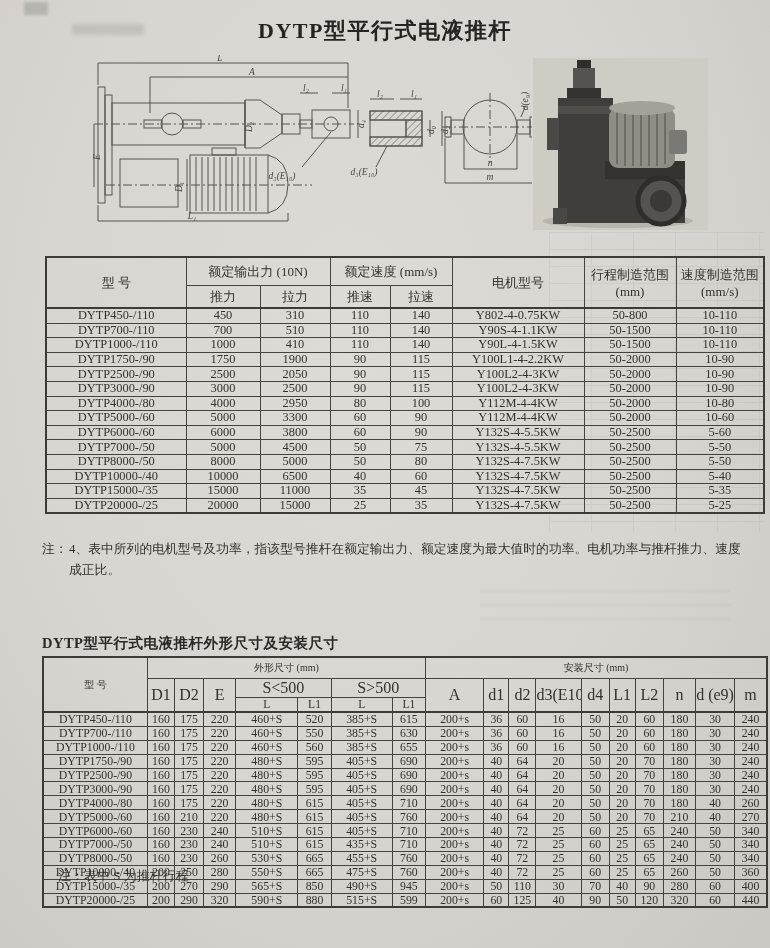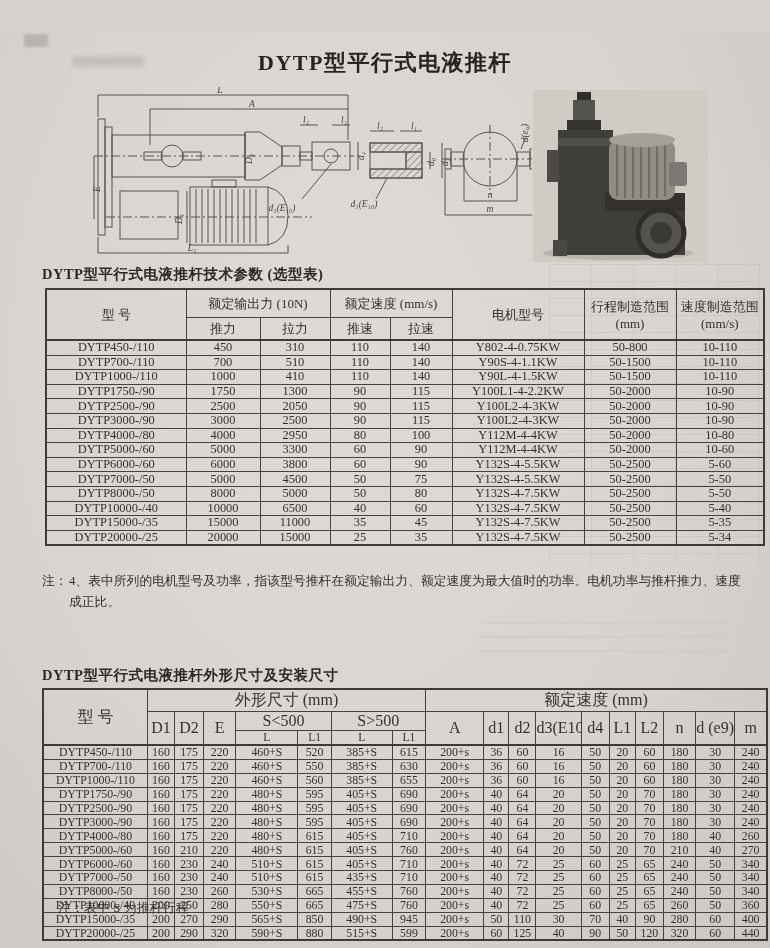--- a/index.html
+++ b/index.html
@@ -5,21 +5,20 @@
   html,body{margin:0;padding:0;}
   body{
     width:770px;height:948px;position:relative;overflow:hidden;
     font-family:"Liberation Serif","DejaVu Serif",serif;
     color:#2e2c28;
     background:#d6d3ce;
   }
   .page{
     position:absolute;inset:0;
     background:radial-gradient(ellipse at 45% 35%, #dedbd6 0%, #d8d5d0 55%, #cbc8c3 100%);
-    margin-top:32px;
   }
   
   .ghost-bleed{
     position:absolute;right:6px;top:232px;width:215px;height:300px;
     opacity:0.06;pointer-events:none;
     background:
       repeating-linear-gradient(180deg,#444 0 1px,transparent 1px 17px),
       repeating-linear-gradient(90deg,#444 0 1px,transparent 1px 42px);
   }
   .ghost-mark-a{position:absolute;left:72px;top:24px;width:72px;height:11px;background:#8d8b86;opacity:.28;filter:blur(2px);}
@@ -47,21 +46,21 @@
     font-weight:normal;white-space:pre-line;overflow:hidden;padding:0;
     color:#33312c;
   }
   #t1{left:45px;top:256px;width:718px;}
   #t1 thead tr:nth-child(1) th{height:27px;font-size:13px;}
   #t1 thead tr:nth-child(2) th{height:21px;font-size:13px;}
   #t1 thead{border-bottom:2px solid #3d3b36;}
   #t1 tbody td{height:13.6px;line-height:13px;font-size:12.4px;}
 
   #t2{left:42px;top:656px;width:726px;}
-  #t2 thead tr:nth-child(1) th{height:20px;font-size:16px;}
+  #t2 thead tr:nth-child(1) th{height:20px;font-size:10px;}
   #t2 thead tr:nth-child(2) th{height:17px;font-size:16px;}
   #t2 thead tr:nth-child(3) th{height:13px;font-size:11.5px;line-height:11px;}
   #t2 thead{border-bottom:2px solid #3d3b36;}
   #t2 tbody td{height:12.9px;line-height:12px;font-size:11.8px;}
 
   .notes{position:absolute;left:42px;top:539px;width:700px;font-size:12.8px;line-height:1.62;color:#34322d;}
   .nprefix{position:absolute;left:0;top:0;}
   .nlist{margin-left:27px;}
   .footnote{position:absolute;left:58px;top:867px;font-size:13px;color:#34322d;}
 
@@ -204,21 +203,20 @@
         <line x1="124" y1="52" x2="124" y2="108"></line>
       <line x1="132" y1="54" x2="132" y2="106"></line>
     </g>
     <ellipse cx="109" cy="50" rx="33" ry="7" fill="#a3a19a"></ellipse>
     <rect x="136" y="72" width="18" height="24" rx="3" fill="#7b7974"></rect>
     <circle cx="128" cy="143" r="23" fill="#55534e" stroke="#2e2d2a" stroke-width="5"></circle>
     <circle cx="128" cy="143" r="11" fill="#3a3936"></circle>
     <rect x="20" y="150" width="14" height="16" fill="#4a4844"></rect>
   </svg>
 
-  <div class="sec-title" id="sec1">DYTP型平行式电液推杆技术参数 (选型表)</div>
 
   <table class="tbl" id="t1">
     <colgroup>
       <col style="width:140px">
         <col style="width:74px">
         <col style="width:70px">
       <col style="width:60px">
         <col style="width:62px">
         <col style="width:132px">
       <col style="width:92px">
@@ -269,21 +267,21 @@
           <td>410</td>
           <td>110</td>
           <td>140</td>
           <td>Y90L-4-1.5KW</td>
           <td>50-1500</td>
           <td>10-110</td>
         </tr>
         <tr>
           <td>DYTP1750-/90</td>
           <td>1750</td>
-          <td>1300</td>
+          <td>1900</td>
           <td>90</td>
           <td>115</td>
           <td>Y100L1-4-2.2KW</td>
           <td>50-2000</td>
           <td>10-90</td>
         </tr>
         <tr>
           <td>DYTP2500-/90</td>
           <td>2500</td>
           <td>2050</td>
@@ -374,21 +372,21 @@
           <td>5-35</td>
         </tr>
         <tr>
           <td>DYTP20000-/25</td>
           <td>20000</td>
           <td>15000</td>
           <td>25</td>
           <td>35</td>
           <td>Y132S-4-7.5KW</td>
           <td>50-2500</td>
-          <td>5-34</td>
+          <td>5-25</td>
         </tr>
       </tbody>
   </table>
 
   <div class="notes">
     <span class="nprefix">注：</span>
     <div class="nlist">
         <div class="note-line">4、表中所列的电机型号及功率，指该型号推杆在额定输出力、额定速度为最大值时的功率。电机功率与推杆推力、速度成正比。</div>
       </div>
   </div>
@@ -413,21 +411,21 @@
         <col style="width:26px">
         <col style="width:28px">
         <col style="width:32px">
       <col style="width:39px">
         <col style="width:32px">
     </colgroup>
     <thead>
         <tr>
           <th rowspan="3">型  号</th>
           <th colspan="7">外形尺寸 (mm)</th>
-          <th colspan="10">额定速度 (mm)</th>
+          <th colspan="10">安装尺寸 (mm)</th>
         </tr>
         <tr>
           <th rowspan="2">D1</th>
           <th rowspan="2">D2</th>
           <th rowspan="2">E</th>
           <th colspan="2">S&lt;500</th>
           <th colspan="2">S&gt;500</th>
           <th rowspan="2">A</th>
           <th rowspan="2">d1</th>
           <th rowspan="2">d2</th>

